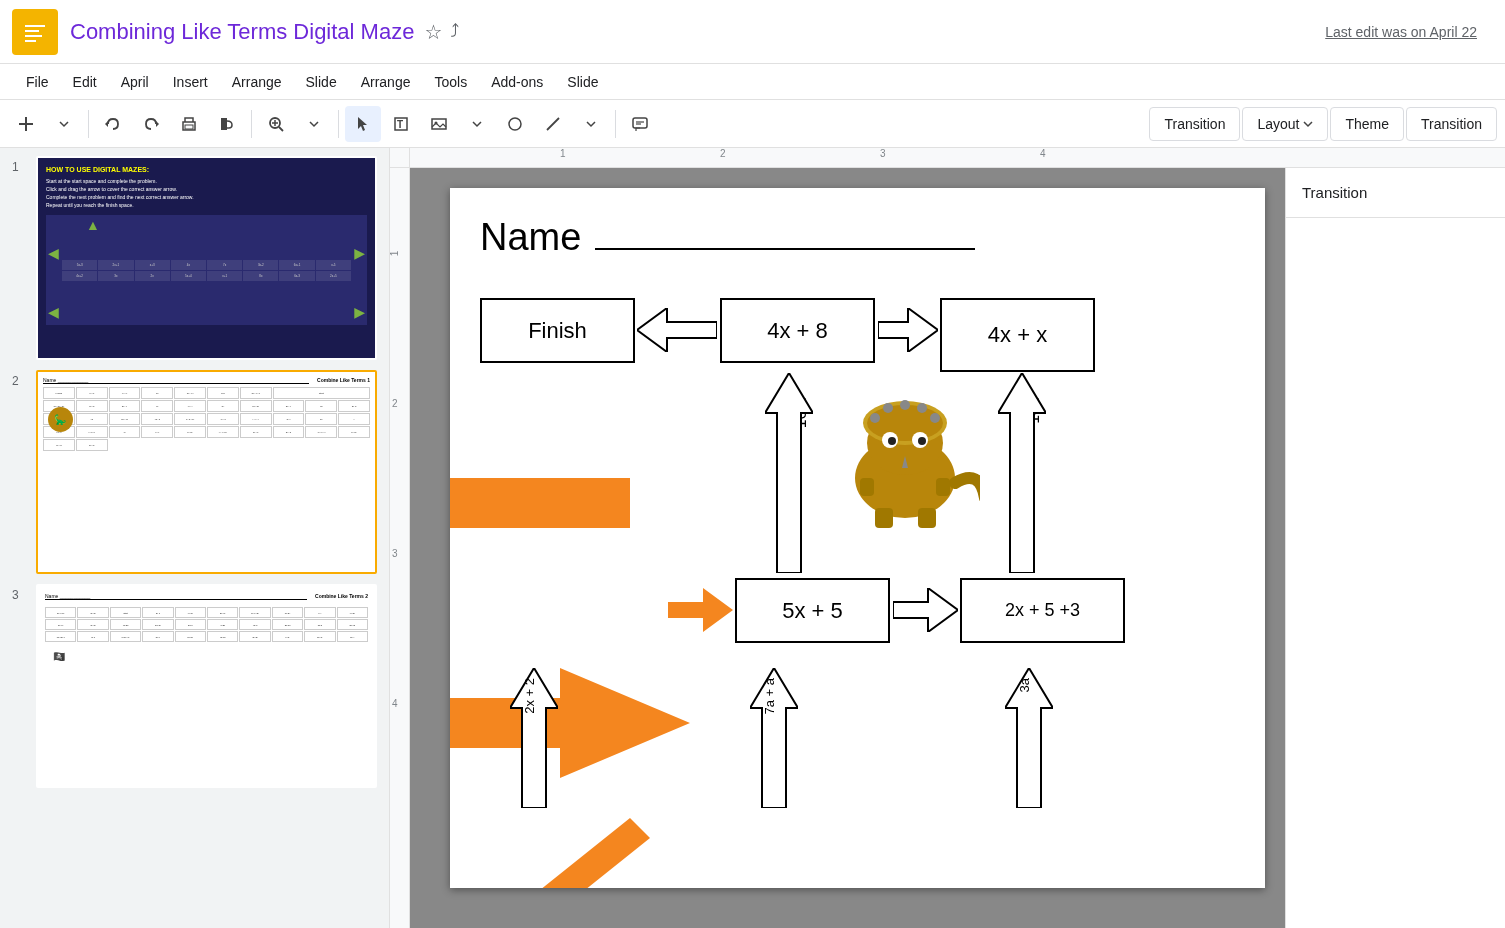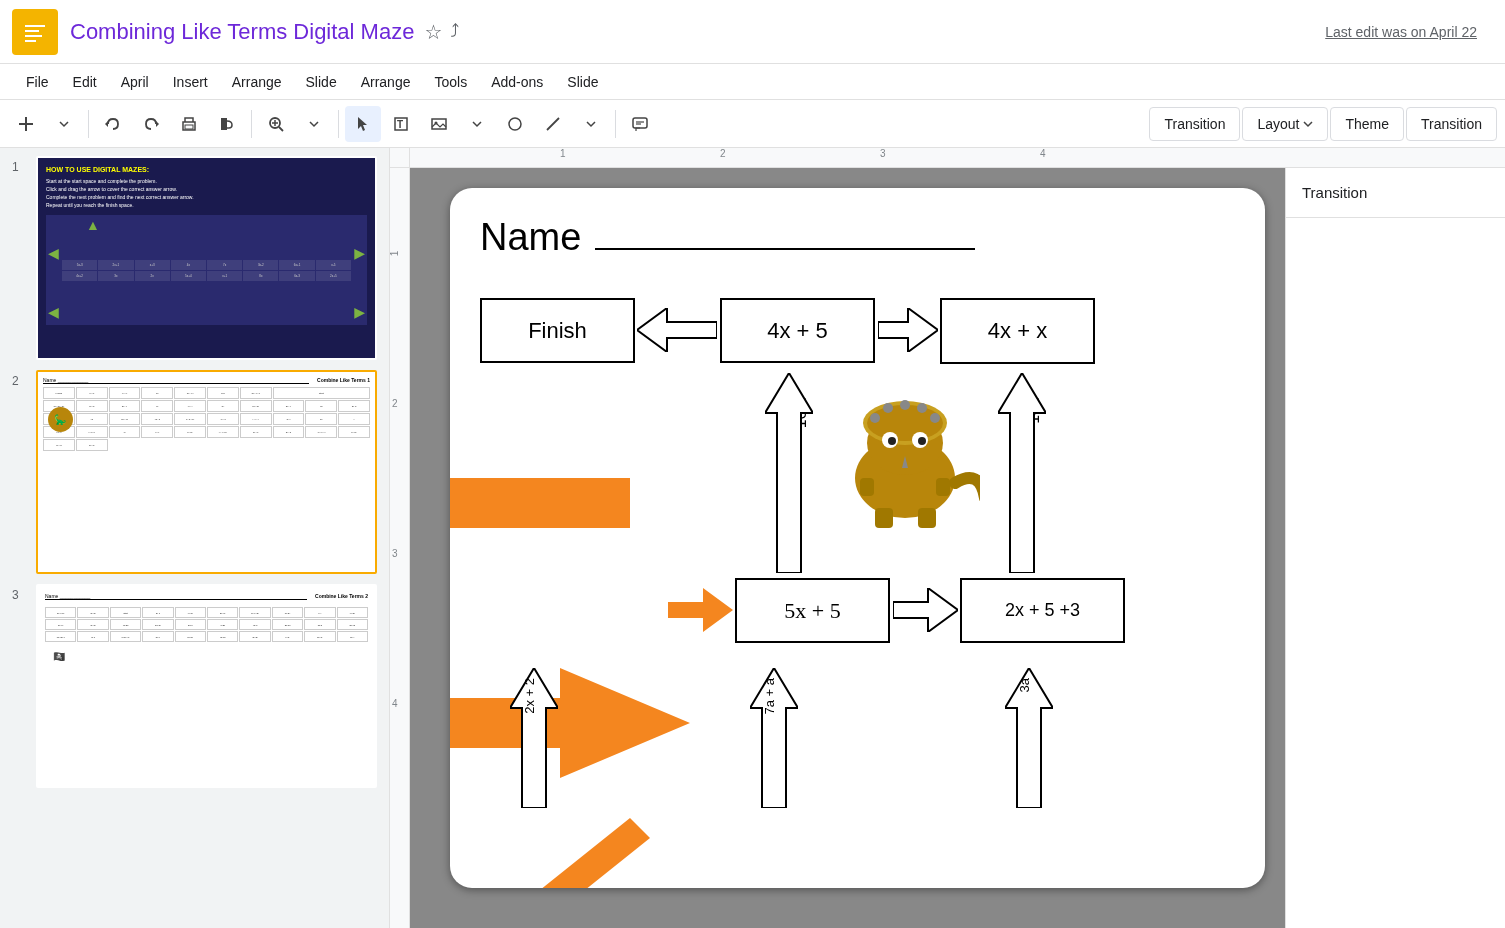--- a/index.html
+++ b/index.html
@@ -623,48 +623,48 @@
 
       <div id="ruler-v" style="width:20px;background:#f8f9fa;border-right:1px solid #e0e0e0;position:relative;flex-shrink:0;">
         <span class="ruler-tick-v" style="top:80px;left:2px;font-size:10px;color:#80868b;transform:rotate(-90deg);transform-origin:center;">1</span>
         <span class="ruler-tick-v" style="top:230px;left:2px;font-size:10px;color:#80868b;">2</span>
         <span class="ruler-tick-v" style="top:380px;left:2px;font-size:10px;color:#80868b;">3</span>
         <span class="ruler-tick-v" style="top:530px;left:2px;font-size:10px;color:#80868b;">4</span>
       </div>
 
       <div id="canvas-area" style="flex:1;background:#888;overflow:auto;padding:20px;display:flex;justify-content:flex-start;align-items:flex-start;">
 
-        <div id="slide-canvas" style="background:#fff;width:950px;min-height:700px;position:relative;box-shadow:0 2px 8px rgba(0,0,0,0.4);margin-left:20px;overflow:hidden;border-radius:22px;">
+        <div id="slide-canvas" style="background:#fff;width:950px;min-height:700px;position:relative;box-shadow:0 2px 8px rgba(0,0,0,0.4);margin-left:20px;overflow:hidden;">
 
           <div style="position:absolute;top:28px;left:30px;display:flex;align-items:baseline;gap:10px;">
             <span style="font-size:38px;font-weight:300;color:#000;">Name</span>
             <div style="width:380px;height:2px;background:#000;margin-bottom:4px;margin-left:4px;"></div>
           </div>
 
           <div style="position:absolute;top:110px;left:30px;width:155px;height:65px;border:2.5px solid #000;background:#fff;display:flex;align-items:center;justify-content:center;font-size:22px;">
             <span>Finish</span>
           </div>
 
           <div style="position:absolute;top:120px;left:187px;">
             <svg width="80" height="44" viewBox="0 0 80 44">
               <polygon points="0,22 30,0 30,14 80,14 80,30 30,30 30,44" fill="white" stroke="#000" stroke-width="2"></polygon>
             </svg>
           </div>
 
           <div style="position:absolute;top:110px;left:270px;width:155px;height:65px;border:2.5px solid #000;background:#fff;display:flex;align-items:center;justify-content:center;font-size:22px;">
-            <span>4x + 5</span>
+            <span>4x + 8</span>
           </div>
 
           <div style="position:absolute;top:120px;left:428px;">
             <svg width="60" height="44" viewBox="0 0 60 44">
               <polygon points="60,22 30,0 30,14 0,14 0,30 30,30 30,44" fill="white" stroke="#000" stroke-width="2"></polygon>
             </svg>
           </div>
 
-          <div style="position:absolute;top:110px;left:490px;width:155px;height:66px;border:2.5px solid #000;background:#fff;display:flex;align-items:center;justify-content:center;font-size:22px;">
+          <div style="position:absolute;top:110px;left:490px;width:155px;height:74px;border:2.5px solid #000;background:#fff;display:flex;align-items:center;justify-content:center;font-size:22px;">
             <span>4x + x</span>
           </div>
 
           <div style="position:absolute;top:210px;left:342px;writing-mode:vertical-rl;text-orientation:mixed;transform:rotate(180deg);font-size:16px;">
             <span>10 x</span>
           </div>
 
           <div style="position:absolute;top:185px;left:315px;">
             <svg width="48" height="200" viewBox="0 0 48 200">
               <polygon points="24,0 48,40 36,40 36,200 12,200 12,40 0,40" fill="white" stroke="#000" stroke-width="2"></polygon>
@@ -714,21 +714,21 @@
             </svg>
           </div>
 
 
           <div style="position:absolute;top:400px;left:218px;">
             <svg width="65" height="44" viewBox="0 0 65 44">
               <polygon points="65,22 35,0 35,14 0,14 0,30 35,30 35,44" fill="#f4861f" stroke="none"></polygon>
             </svg>
           </div>
 
-          <div style="position:absolute;top:390px;left:285px;width:155px;height:65px;border:2.5px solid #000;background:#fff;display:flex;align-items:center;justify-content:center;font-size:22px;font-family:Liberation Serif, serif;">
+          <div style="position:absolute;top:390px;left:285px;width:155px;height:65px;border:2.5px solid #000;background:#fff;display:flex;align-items:center;justify-content:center;font-size:22px;">
             <span>5x + 5</span>
           </div>
 
           <div style="position:absolute;top:400px;left:443px;">
             <svg width="65" height="44" viewBox="0 0 65 44">
               <polygon points="65,22 35,0 35,14 0,14 0,30 35,30 35,44" fill="white" stroke="#000" stroke-width="2"></polygon>
             </svg>
           </div>
 
           <div style="position:absolute;top:390px;left:510px;width:165px;height:65px;border:2.5px solid #000;background:#fff;display:flex;align-items:center;justify-content:center;font-size:18px;">

